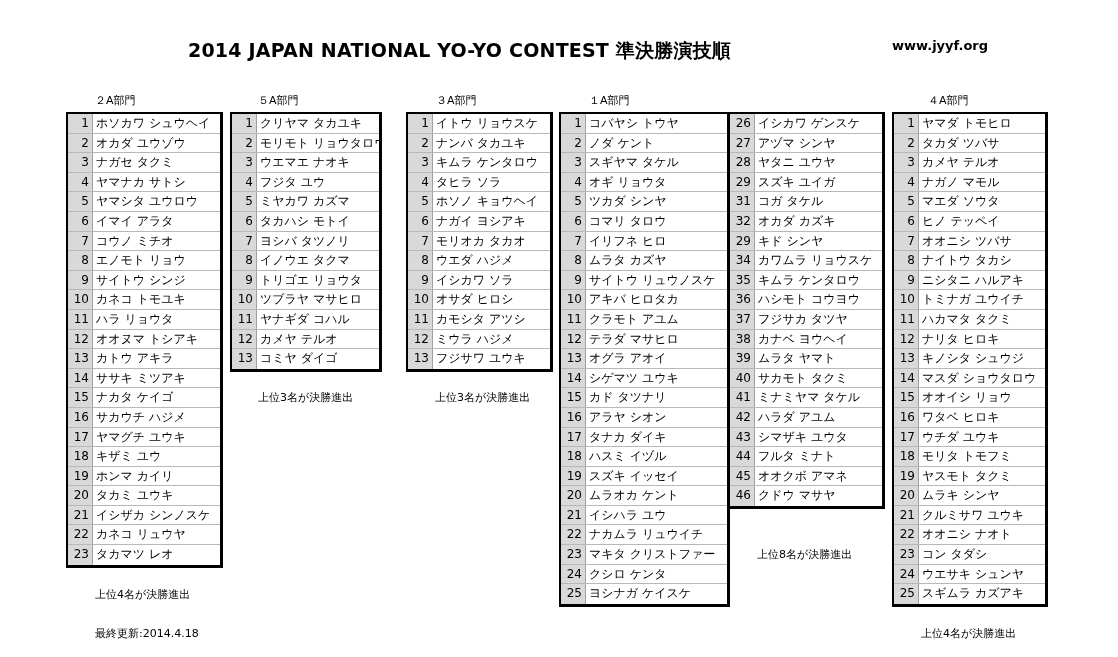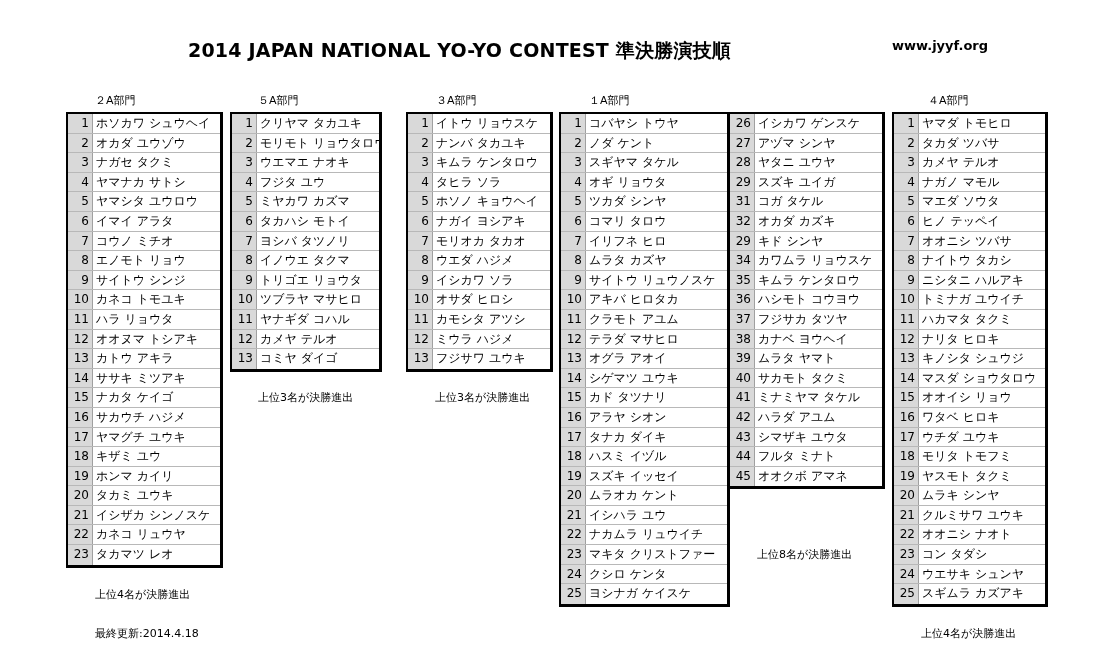--- a/index.html
+++ b/index.html
@@ -400,20 +400,24 @@
       <div class="name">シマザキ ユウタ</div>
     </div>
     <div class="row">
       <div class="num">44</div>
       <div class="name">フルタ ミナト</div>
     </div>
     <div class="row">
       <div class="num">45</div>
       <div class="name">オオクボ アマネ</div>
     </div>
+    <div class="row">
+      <div class="num">46</div>
+      <div class="name">クドウ マサヤ</div>
+    </div>
   </div>
 <div class="tbl" id="t4a" style="left:892px;top:112px;width:151px;">
     <div class="row">
       <div class="num">1</div>
       <div class="name">ヤマダ トモヒロ</div>
     </div>
     <div class="row">
       <div class="num">2</div>
       <div class="name">タカダ ツバサ</div>
     </div>

